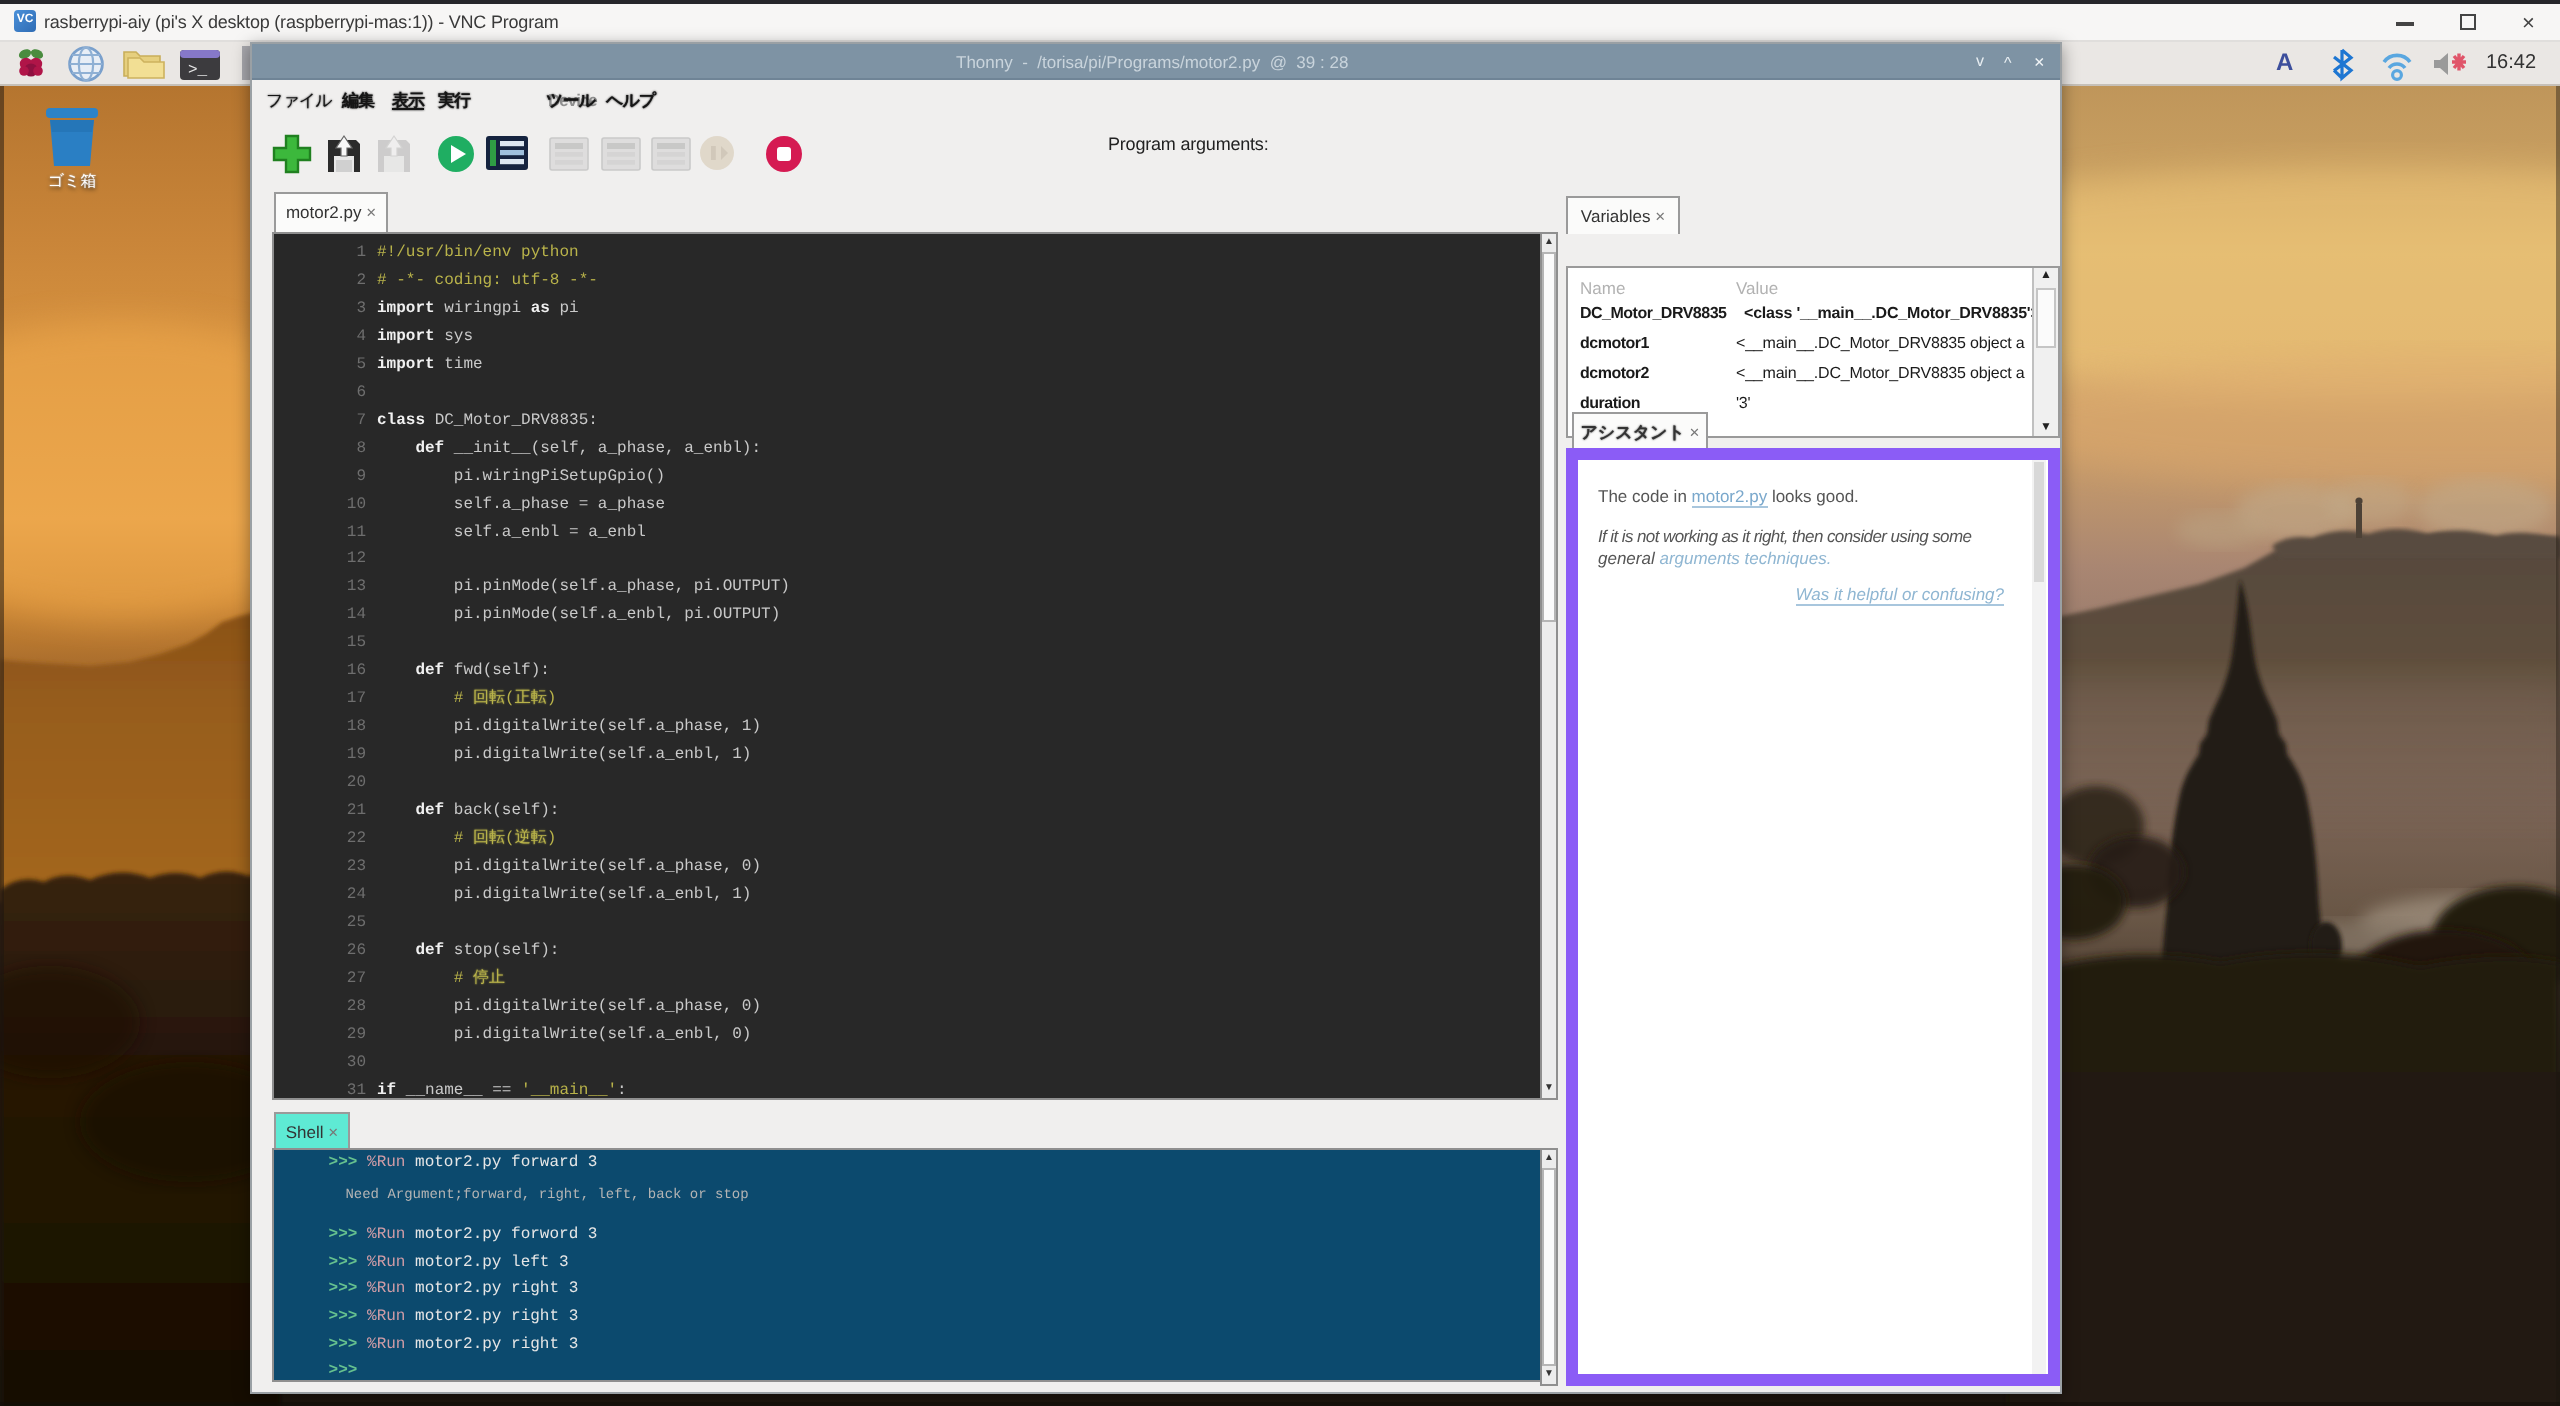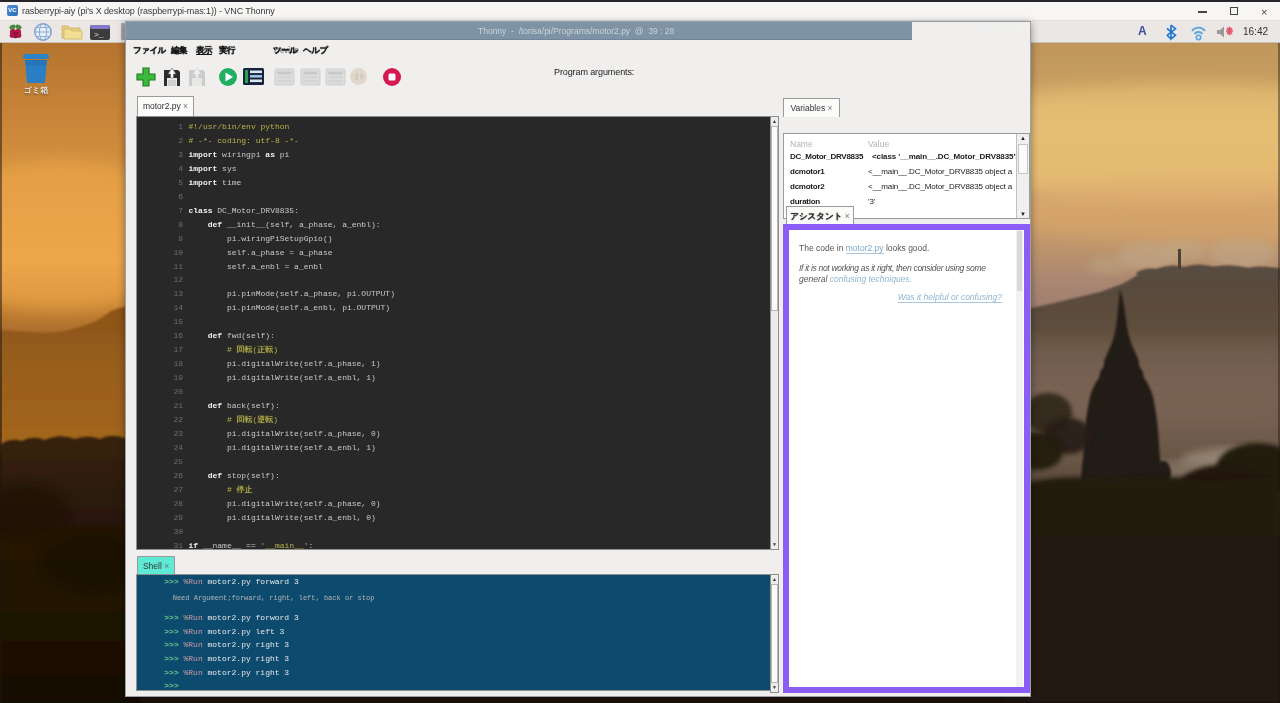--- a/index.html
+++ b/index.html
@@ -5,21 +5,21 @@
 font-family:"Liberation Sans",sans-serif;}
 *{box-sizing:border-box;}
 .abs{position:absolute;}
 .mono{font-family:"Liberation Mono",monospace;margin-left:25px;}
 .jp{text-shadow:0 0 1px currentColor;}
 </style></head><body>
 
 <div class="abs" style="left:0;top:0;width:1280px;height:2px;background:#26262a;"></div>
 <div class="abs" style="left:0;top:2px;width:1280px;height:19px;background:#f7f6f5;border-bottom:1px solid #e0dedc;">
 <div class="abs" style="left:7px;top:3px;width:11px;height:11px;background:linear-gradient(135deg,#4a90d9,#2f6cb4);border-radius:2px;color:#fff;font-size:6px;font-weight:bold;text-align:center;line-height:11px;">VC</div>
-<div class="abs" style="left:22px;top:4px;font-size:9px;color:#3a3a3a;white-space:nowrap;letter-spacing:-0.1px;">rasberrypi-aiy (pi's X desktop (raspberrypi-mas:1)) - VNC Thonny</div>
+<div class="abs" style="left:22px;top:4px;font-size:9px;color:#3a3a3a;white-space:nowrap;letter-spacing:-0.1px;">rasberrypi-aiy (pi's X desktop (raspberrypi-mas:1)) - VNC Program</div>
 <div class="abs" style="left:1198px;top:9px;width:9px;height:1.5px;background:#444;"></div>
 <div class="abs" style="left:1230px;top:5px;width:8px;height:8px;border:1.3px solid #444;"></div>
 <div class="abs" style="left:1261px;top:4px;font-size:11px;color:#444;">×</div>
 </div>
 <svg class="abs" style="left:0;top:21px;" width="1280" height="682" viewBox="0 0 1280 682">
 <defs>
 <linearGradient id="skyR" x1="0" y1="0" x2="0" y2="1">
  <stop offset="0.000" stop-color="#bb9157"></stop>
  <stop offset="0.090" stop-color="#c79e60"></stop>
  <stop offset="0.155" stop-color="#ddb66e"></stop>
@@ -160,28 +160,28 @@
 </svg>
 <div class="abs" style="left:1243px;top:5px;font-size:10px;color:#333;">16:42</div>
 </div>
 <svg class="abs" style="left:20px;top:52px;" width="32" height="34" viewBox="0 0 32 34">
 <rect x="3" y="2" width="26" height="5" rx="2" fill="#2c83c8"></rect>
 <path d="M5,8 L27,8 L25,31 L7,31 Z" fill="#2a7fc4"></path>
 <path d="M5,8 L27,8 L26,14 L6,14 Z" fill="#2472b4" opacity="0.7"></path>
 </svg>
 <div class="abs" style="left:18px;top:85px;width:36px;text-align:center;font-size:8px;color:#fff;text-shadow:0 1px 2px rgba(0,0,0,.8),0 0 1px #fff;">ゴミ箱</div>
 <div class="abs" style="left:125px;top:21px;width:906px;height:676px;background:#f0efee;border:1px solid #9aa0a4;box-shadow:0 2px 8px rgba(0,0,0,.4);">
-<div class="abs" style="left:0;top:0;width:786px;height:18px;background:#7e93a4;border-bottom:1px solid #6f8496;">
+<div class="abs" style="left:0;top:0;width:904px;height:18px;background:#7e93a4;border-bottom:1px solid #6f8496;">
 <div class="abs" style="left:352px;top:4px;font-size:8.5px;color:#c9d4dc;white-space:nowrap;">Thonny &nbsp;-&nbsp; /torisa/pi/Programs/motor2.py &nbsp;@&nbsp; 39 : 28</div>
 <div class="abs" style="left:862px;top:4px;font-size:8px;color:#e8eef2;">v</div>
 <div class="abs" style="left:876px;top:5px;font-size:8px;color:#e8eef2;">^</div>
 <div class="abs" style="left:891px;top:4px;font-size:9px;color:#f0f4f6;">×</div>
 </div>
 <div class="abs" style="left:0;top:18px;width:904px;height:20px;background:#f0efee;">
-<div class="abs jp" style="left:7px;top:5px;font-size:8.5px;font-weight:bold;color:#151515;letter-spacing:-0.5px;">ファイル</div>
+<div class="abs jp" style="left:7px;top:5px;font-size:8.5px;font-weight:normal;color:#151515;letter-spacing:-0.5px;">ファイル</div>
 <div class="abs jp" style="left:45px;top:5px;font-size:8.5px;font-weight:bold;color:#151515;letter-spacing:-0.5px;">編集</div>
 <div class="abs jp" style="left:70px;top:5px;font-size:8.5px;font-weight:bold;color:#151515;letter-spacing:-0.5px;text-decoration:underline;">表示</div>
 <div class="abs jp" style="left:93px;top:5px;font-size:8.5px;font-weight:bold;color:#151515;letter-spacing:-0.5px;">実行</div>
 <div class="abs" style="left:116px;top:5px;font-size:8.5px;font-weight:bold;color:#909090;letter-spacing:-0.5px;margin-left:32px;">Device</div>
 <div class="abs jp" style="left:147px;top:5px;font-size:8.5px;font-weight:bold;color:#151515;letter-spacing:-0.5px;">ツール</div>
 <div class="abs jp" style="left:177px;top:5px;font-size:8.5px;font-weight:bold;color:#151515;letter-spacing:-0.5px;">ヘルプ</div>
 </div>
 <div class="abs" style="left:0;top:38px;width:904px;height:36px;background:#f0efee;">
 <svg class="abs" style="left:8px;top:6px;" width="290" height="24" viewBox="0 0 290 24">
 
@@ -287,18 +287,18 @@
 <div class="abs" style="right:0px;top:0px;width:13px;height:84px;background:#f0f0f0;border-left:1px solid #c0c0c0;">
 <div style="position:absolute;top:1px;left:0;width:12px;text-align:center;font-size:6px;color:#222;">▲</div>
 <div style="position:absolute;top:10px;left:1px;width:10px;height:30px;background:#fbfbfb;border:1px solid #c5c5c5;"></div>
 <div style="position:absolute;bottom:1px;left:0;width:12px;text-align:center;font-size:6px;color:#222;">▼</div>
 </div>
 </div>
 <div class="abs" style="left:660px;top:184px;width:68px;height:19px;background:#fbfbfa;border:1px solid #9a9a9a;border-bottom:none;font-size:8.5px;font-weight:bold;color:#333;text-align:center;line-height:18px;"><span class="jp">アシスタント</span> <span style="font-weight:normal;color:#777;">×</span></div>
 <div class="abs" style="left:657px;top:202px;width:247px;height:469px;background:#fff;border:6px solid #8b5cf6;overflow:hidden;">
 <div class="abs" style="left:10px;top:13px;font-size:8.5px;color:#555;">The code in <span style="color:#7aa8cc;border-bottom:1px solid #a8c6dd;">motor2.py</span> looks good.</div>
 <div class="abs" style="left:10px;top:33px;font-size:8.5px;font-style:italic;color:#555;white-space:nowrap;letter-spacing:-0.3px;">If it is not working as it right, then consider using some</div>
-<div class="abs" style="left:10px;top:44px;font-size:8.5px;font-style:italic;color:#555;white-space:nowrap;">general <span style="color:#8fb6d2;">confusing techniques.</span></div>
+<div class="abs" style="left:10px;top:44px;font-size:8.5px;font-style:italic;color:#555;white-space:nowrap;">general <span style="color:#8fb6d2;">arguments techniques.</span></div>
 <div class="abs" style="right:22px;top:62px;font-size:8.5px;font-style:italic;color:#8fb6d2;border-bottom:1px solid #a8c6dd;">Was it helpful or confusing?</div>
 <div class="abs" style="right:1px;top:0px;width:7px;height:467px;background:#f2f2f2;">
 <div style="position:absolute;top:1px;left:1px;width:5px;height:60px;background:#d8d8d8;"></div>
 </div>
 </div>
 </div>
 </body></html>

